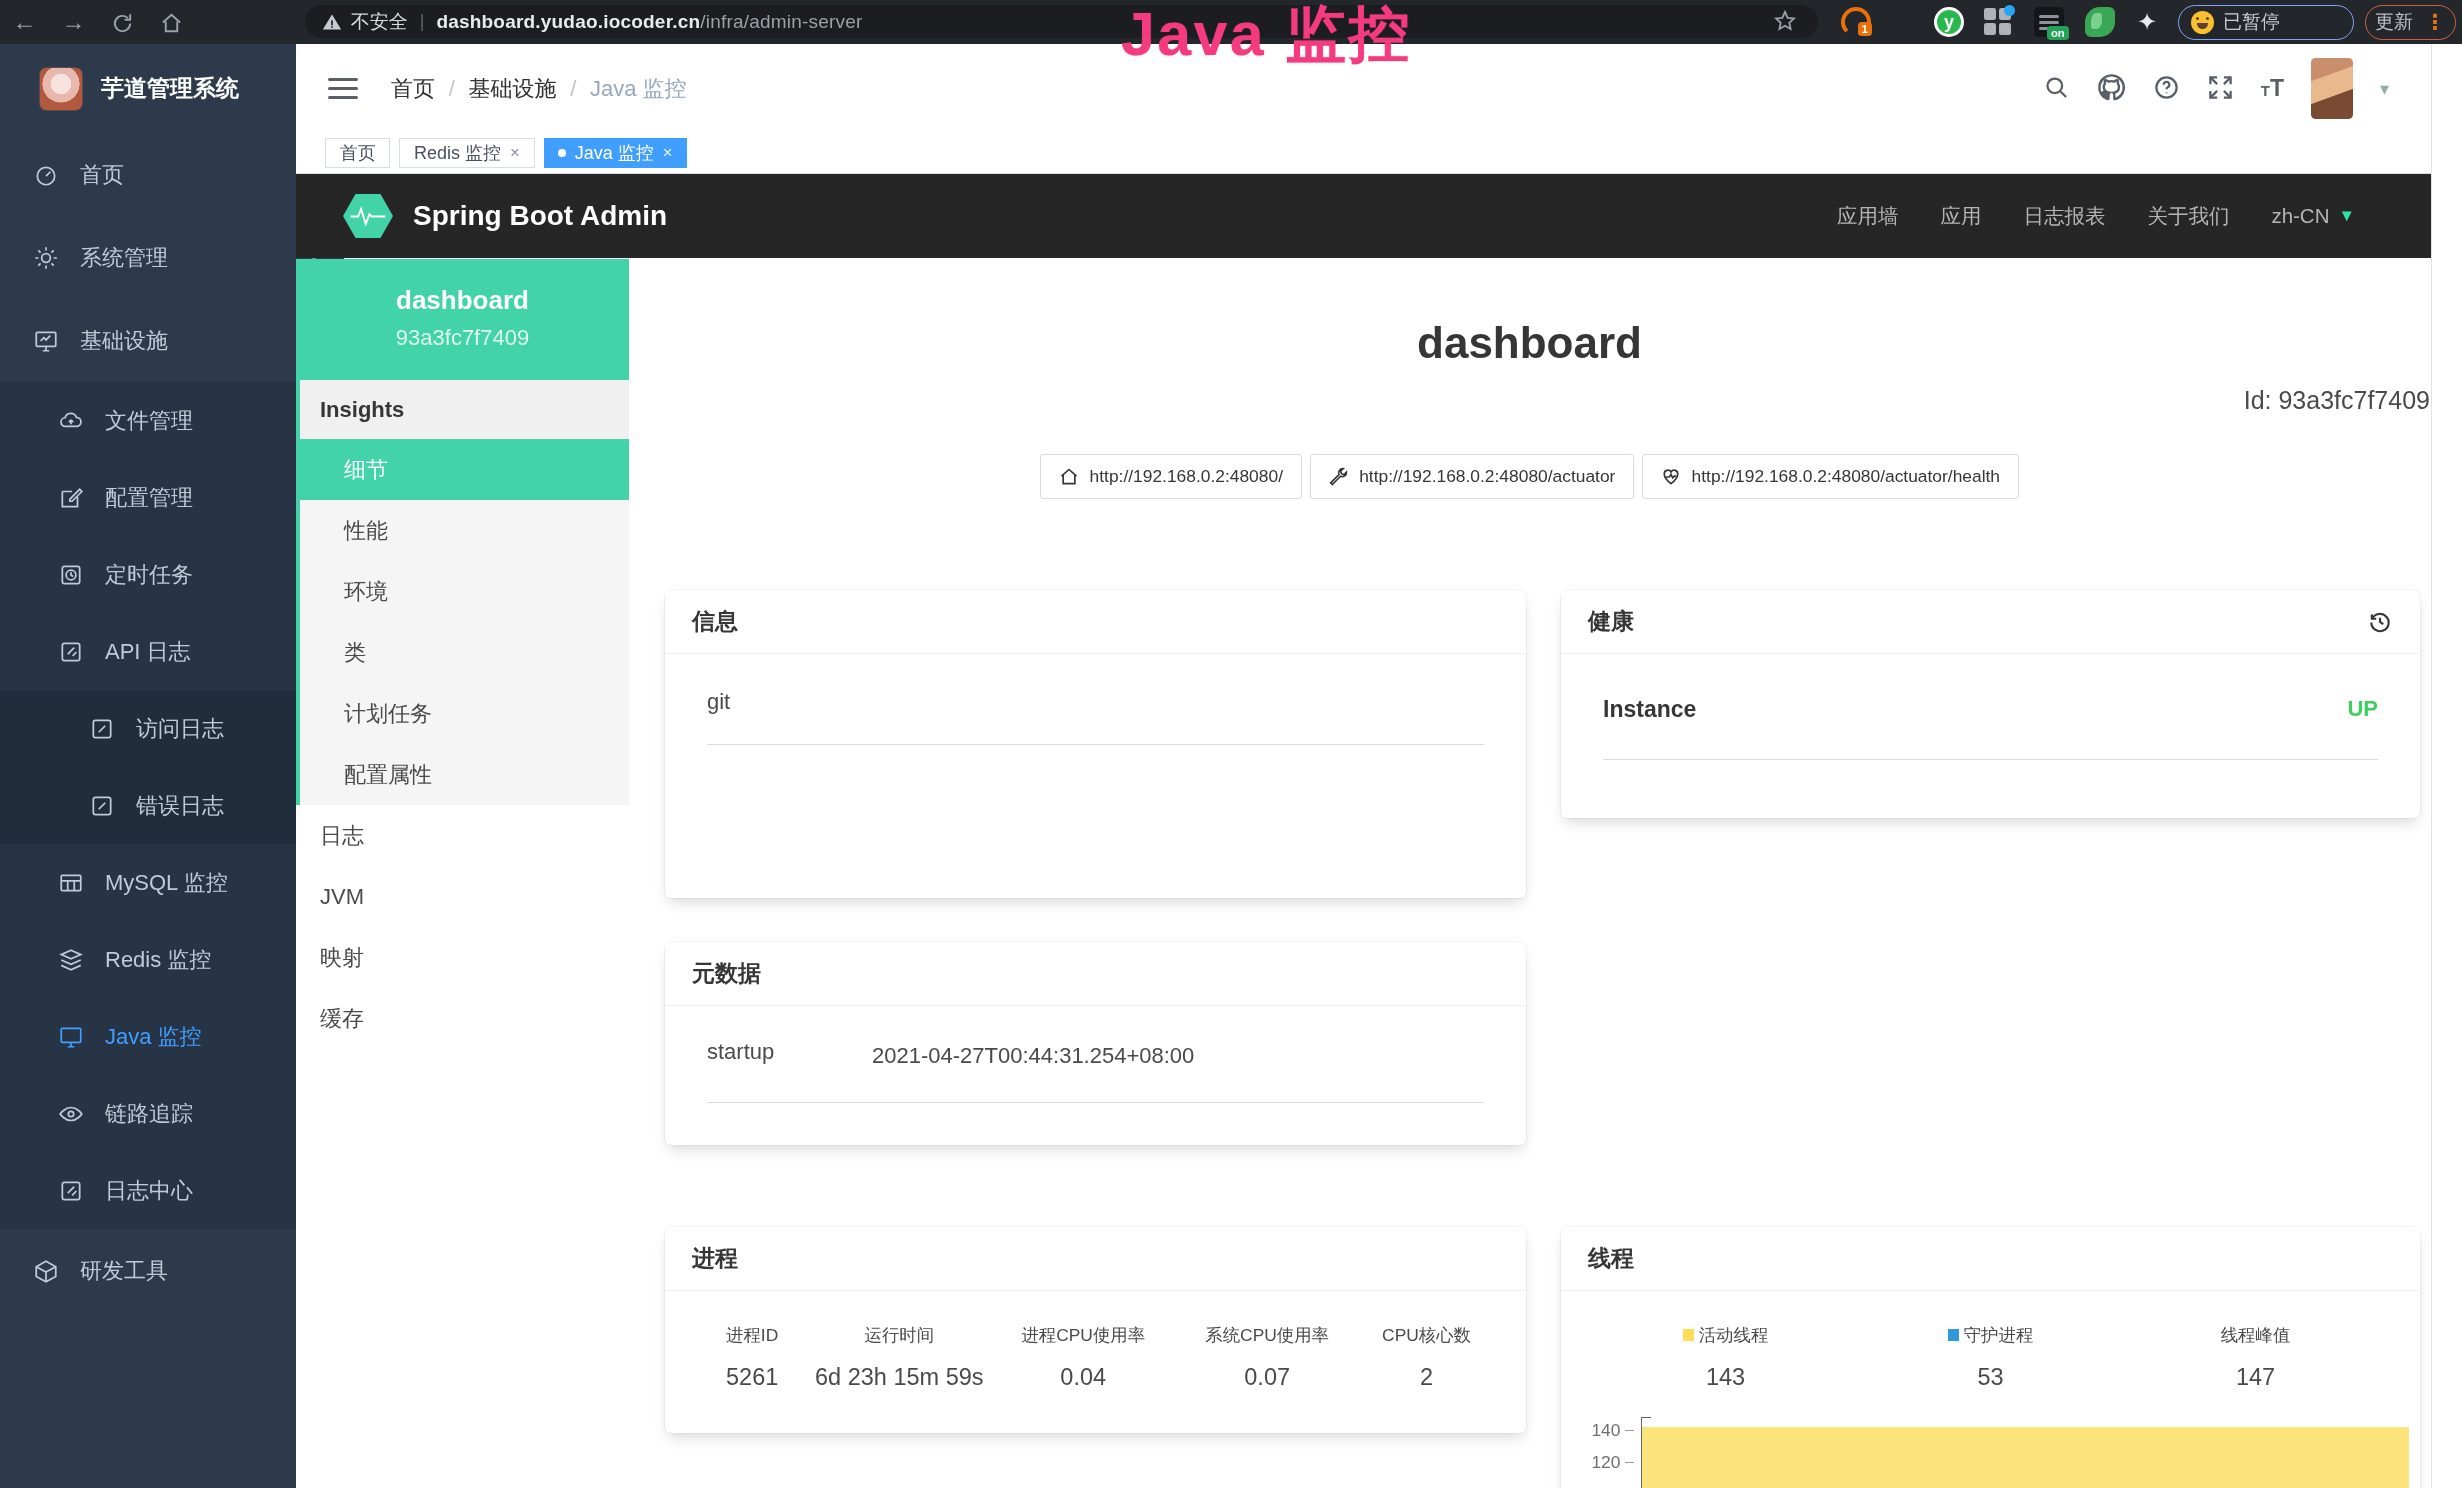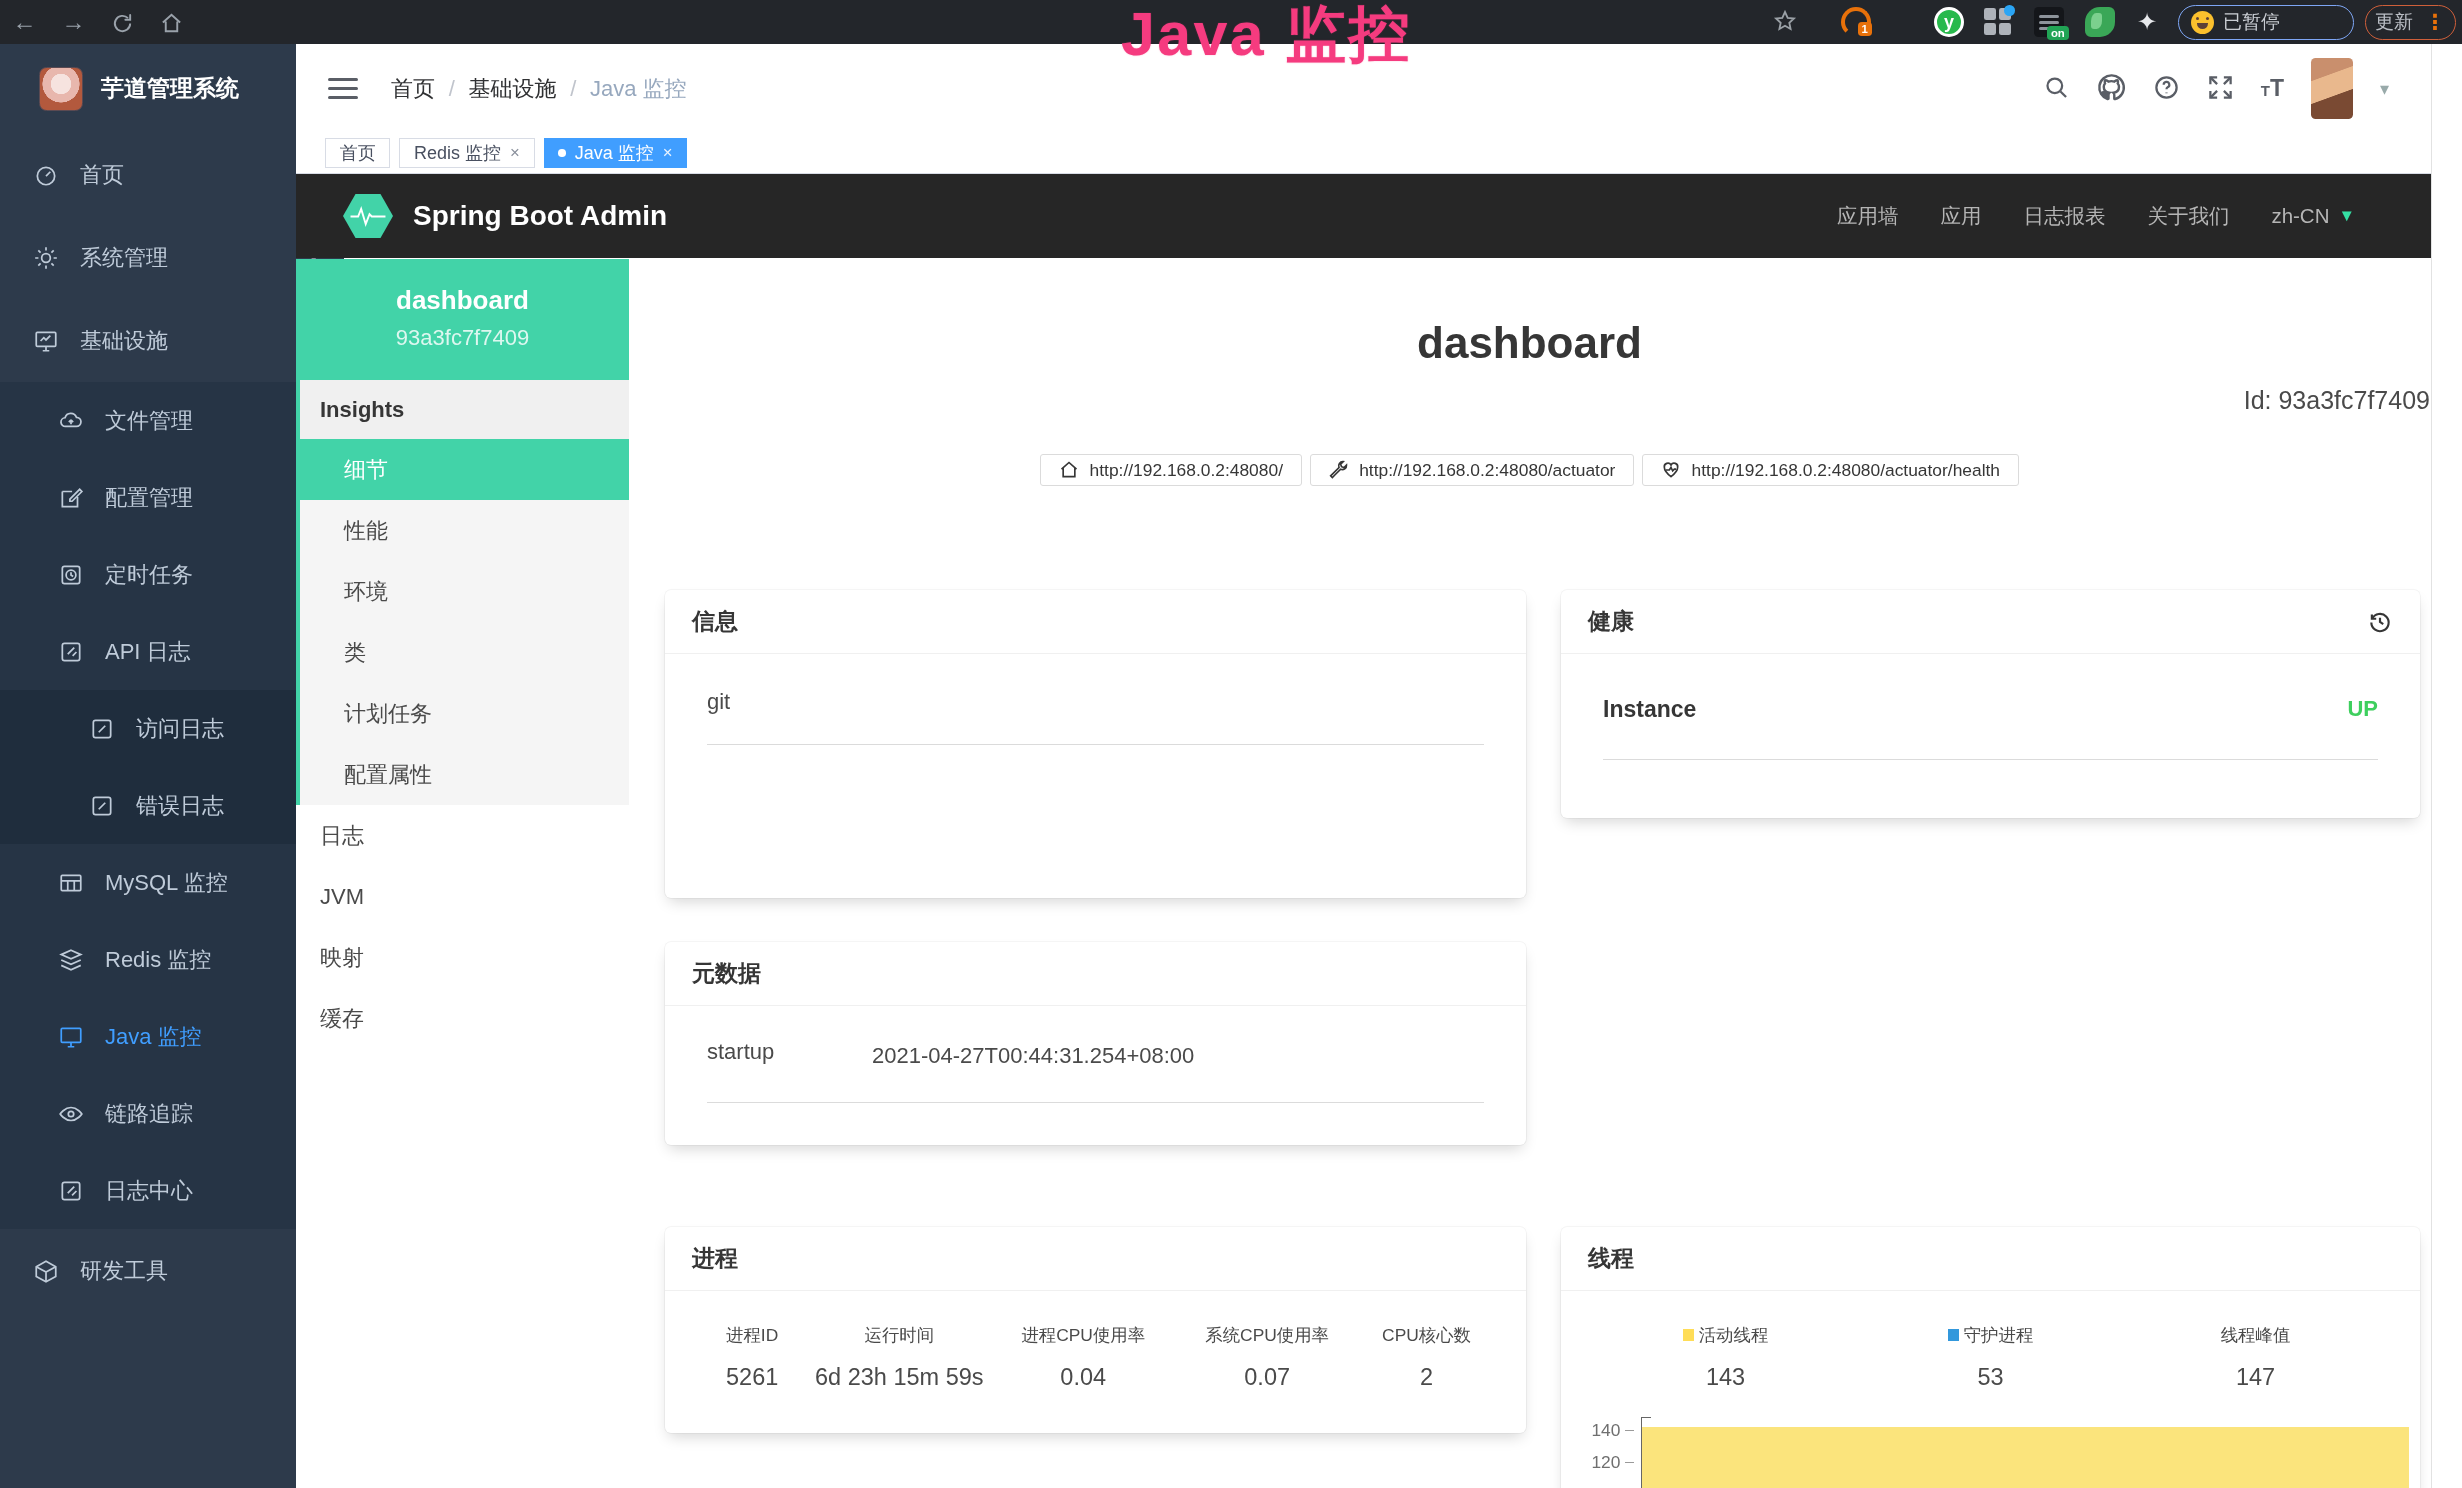--- a/index.html
+++ b/index.html
@@ -107,21 +107,21 @@
   .grp-item{height:61px;line-height:61px;background:#f5f5f5;padding-left:44px;font-size:22px;color:#4a4a4a;cursor:pointer;}
   .grp-item.active{background:#42d3a8;color:#fff;}
   .side-item{height:61px;line-height:61px;padding-left:24px;font-size:22px;color:#4a4a4a;cursor:pointer;}
 
   
   .sba-main{position:absolute;left:629px;top:259px;width:1801px;height:1230px;background:#fff;}
   .hd-title{margin-top:59px;text-align:center;font-size:44px;font-weight:600;color:#363636;}
   .hd-sub{margin-top:18px;text-align:right;font-size:25px;color:#4a4a4a;}
   .linkrow{margin-top:39px;display:flex;justify-content:center;gap:7.6px;}
   .lbtn{display:inline-flex;align-items:center;gap:10.6px;border:0.8px solid #dbdbdb;border-radius:3px;background:#fff;
-        padding:0 18px;height:32px;font-size:17.4px;color:#363636;cursor:pointer;justify-content:flex-end;}
+        padding:0 18px;height:45px;font-size:17.4px;color:#363636;cursor:pointer;justify-content:flex-end;}
   .lbtn svg{stroke:#363636;fill:none;stroke-width:2;}
 
   .card{position:absolute;background:#fff;border-radius:6px;
         box-shadow:0 7.6px 15px -4.6px rgba(10,10,10,.18),0 0 0 0.8px rgba(10,10,10,.05);}
   .card-h{display:flex;align-items:center;justify-content:space-between;padding:18px 27px;height:64px;
           font-size:23px;font-weight:bold;color:#363636;border-bottom:1.5px solid #f0f0f0;}
   .card-h svg{stroke:#363636;fill:none;stroke-width:2;cursor:pointer;}
   .kv{margin:0 42px;display:flex;border-bottom:0.8px solid #dbdbdb;}
   .kv .k{width:121px;flex:0 0 auto;font-size:22px;color:#4a4a4a;}
   .kv .v{font-size:22px;color:#4a4a4a;line-height:1.55;white-space:pre-wrap;}
@@ -159,20 +159,30 @@
       <svg width="23" height="23" viewBox="0 0 24 24" fill="none" stroke="#9aa2ab" stroke-width="2">
           <path d="M20 12a8 8 0 1 1-2.3-5.6"></path>
           <path d="M20 3v5h-5" stroke-linecap="round"></path>
         </svg>
     </span>
     <span class="nav-ic">
       <svg width="23" height="23" viewBox="0 0 24 24" fill="none" stroke="#9aa2ab" stroke-width="2">
           <path d="M3 11 12 3l9 8M6 10v10h12V10"></path>
         </svg>
     </span>
+    <div class="omnibox">
+      <span class="warn">
+        <svg width="20" height="20" viewBox="0 0 24 24" fill="#c7cbd1">
+            <path d="M12 3 1 21h22L12 3zm-1 7h2v6h-2v-6zm0 7h2v2h-2v-2z"></path>
+          </svg>
+      </span>
+      <span>不安全</span>
+      <span class="sep">|</span>
+      <span class="url"><span>dashboard.yudao.iocoder.cn</span><span class="path">/infra/admin-server</span></span>
+    </div>
     <span class="star">
       <svg width="24" height="24" viewBox="0 0 24 24" fill="none" stroke="#9aa0a6" stroke-width="1.8">
           <path d="m12 3 2.7 5.8 6.3.7-4.7 4.3 1.3 6.2L12 16.8 6.4 20l1.3-6.2L3 9.5l6.3-.7z"></path>
         </svg>
     </span>
     <span class="ext ext-c">
         <span class="badge">1</span>
       </span>
     <span class="ext ext-pin"><span class="drop"></span></span>
     <span class="ext ext-y">y</span>

